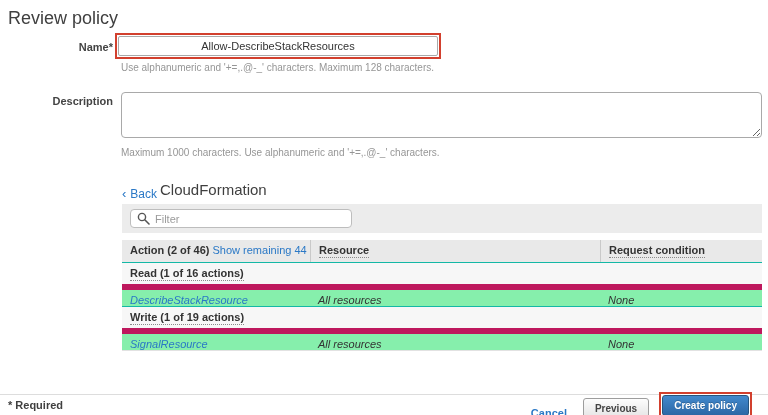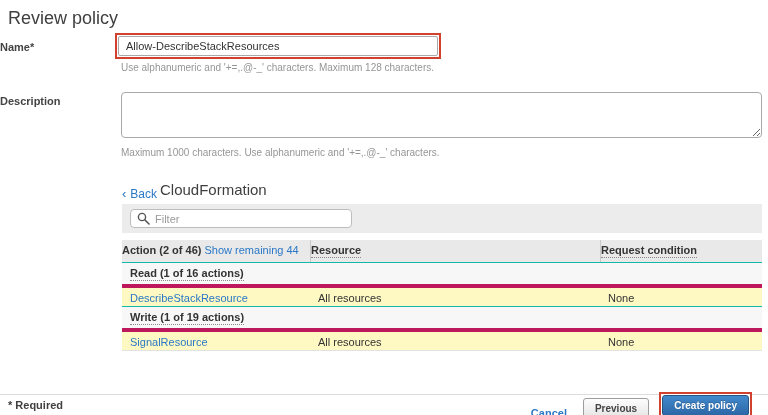--- a/index.html
+++ b/index.html
@@ -6,56 +6,56 @@
     --red:#d2402e; --link:#2a78c6; --text:#444; --muted:#969696;
     --panel-border:#ddd; --header-bg:#e9e9e9; --filterbar-bg:#ececec;
   }
   *{box-sizing:border-box; margin:0; padding:0;}
   html,body{width:768px; height:415px; overflow:hidden; background:#fff;
     font-family:"Liberation Sans","DejaVu Sans",sans-serif; color:var(--text);}
   #stage{position:relative; width:768px; height:415px;}
 
   .page-title{position:absolute; left:8px; top:8px; font-size:18px; font-weight:400; color:#404040;}
 
-  .field-label{position:absolute; left:0; width:113px; text-align:left; font-size:11px; font-weight:700; color:#444;}
+  .field-label{position:absolute; left:0; width:113px; text-align:right; font-size:11px; font-weight:700; color:#444;}
   .help-text{position:absolute; left:121px; font-size:10px; color:var(--muted);}
 
   .annot-box{border:2px solid var(--red); padding:1px; background:#fff;}
   #name-annot{position:absolute; left:115px; top:33px;}
   #name-input{width:320px; height:20px; border:1px solid #a9a9a9; border-radius:2px;
-    font-size:11px; color:#333; padding:0 7px; font-family:inherit; outline:none;}
+    font-size:11px; color:#333; padding:0 7px; font-family:inherit; outline:none;text-align:center;}
 
   #desc-textarea{position:absolute; left:121px; top:92px; width:641px; height:46px;
     border:1px solid #a9a9a9; border-radius:4px; resize:vertical; font-family:inherit;
     font-size:11px; color:#333; padding:4px 6px; outline:none;}
 
   .back-link{position:absolute; left:122px; top:186px; font-size:12px; color:var(--link);
     text-decoration:none; cursor:pointer;}
   .back-chevron{font-size:13px; margin-right:4px;}
   .service-title{position:absolute; left:160px; top:181px; font-size:15px; color:#3f3f3f; font-weight:400;}
 
   #summary-panel{position:absolute; left:122px; top:204px; width:640px; font-size:11px;}
   .filter-bar{height:29px; background:var(--filterbar-bg); position:relative;}
   .filter-wrap{position:absolute; left:8px; top:5px; width:184px; height:19px;}
   .filter-wrap svg{position:absolute; left:7px; top:3px;}
   #filter-input{width:222px; height:19px; border:1px solid #bdbdbd; border-radius:4px;
     padding:0 6px 0 24px; font-size:11px; font-family:inherit; color:#333; outline:none; background:#fff;}
   #filter-input::placeholder{color:#9b9b9b;}
   .panel-gap{height:7px; background:#fff;}
 
   .tbl-header{display:flex; height:22px; background:var(--header-bg); line-height:21px;}
-  .tbl-header .cell{font-weight:700; color:#333; white-space:nowrap;}
+  .tbl-header .cell{padding-left:8px; font-weight:700; color:#333; white-space:nowrap;}
   .c-action{width:188px;} .c-resource{width:290px;} .c-condition{width:162px;}
   .tbl-header .c-resource,.tbl-header .c-condition{border-left:1px solid #c9c9c9;}
   .dotted{border-bottom:1px dotted #8a8a8a; padding-bottom:1px;}
   .hdr-link{color:var(--link); font-weight:400; cursor:pointer; text-decoration:none;}
 
   .group-row{height:22px; line-height:21px; background:#f7f7f7; border-top:1px solid #14b8a6; padding-left:8px;}
   .group-row .grp{font-weight:700; color:#333;}
-  .data-row{display:flex; height:22px; line-height:21px; background:#fef9c3; border-top:4px solid #be185d;}
+  .data-row{display:flex; height:22px; line-height:21px; background:#86efac; border-top:6px solid #be185d;font-style:italic;}
   .data-row .cell{padding-left:8px; color:#333; white-space:nowrap;}
   .data-row .action-link{color:var(--link); cursor:pointer; text-decoration:none;}
   #summary-panel .tbl-bottom{border-top:1px solid #e2e2e2; height:0;}
 
   #footer{position:absolute; left:0; right:0; bottom:0; height:21px; background:#fff;
     border-top:1px solid var(--panel-border); display:flex; align-items:center;}
   .required-note{margin-left:8px; font-size:11px; font-weight:700; color:#3f3f3f;}
   .footer-right{margin-left:auto; display:flex; align-items:flex-end; margin-right:16px;}
   .cancel-link{color:var(--link); font-size:11px; font-weight:600; text-decoration:none; cursor:pointer;}
   .btn{font-size:10px; font-weight:700; border-radius:3px; padding:4px 11px; cursor:pointer; font-family:inherit; line-height:11px;}

